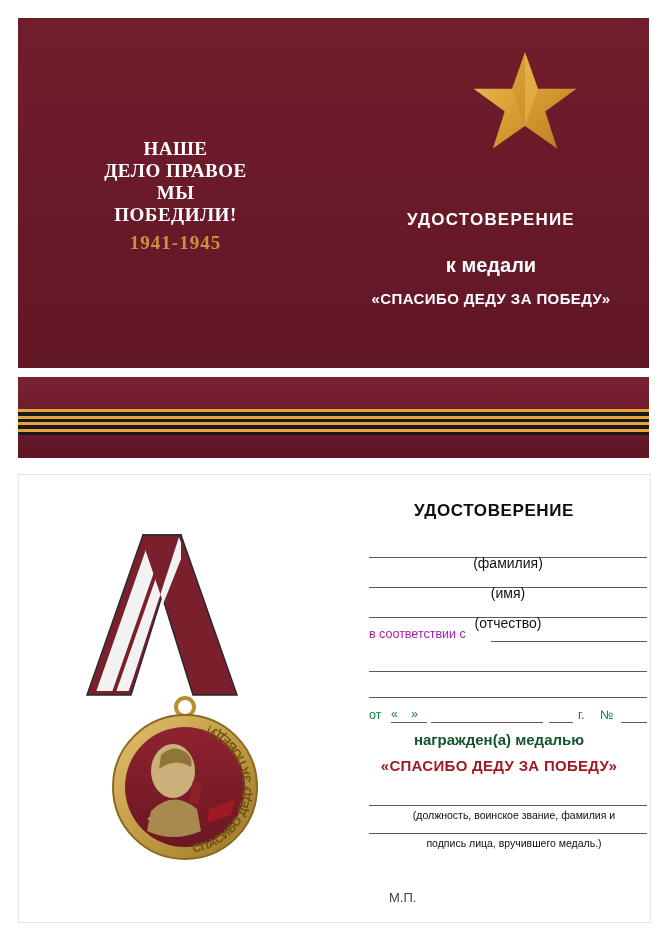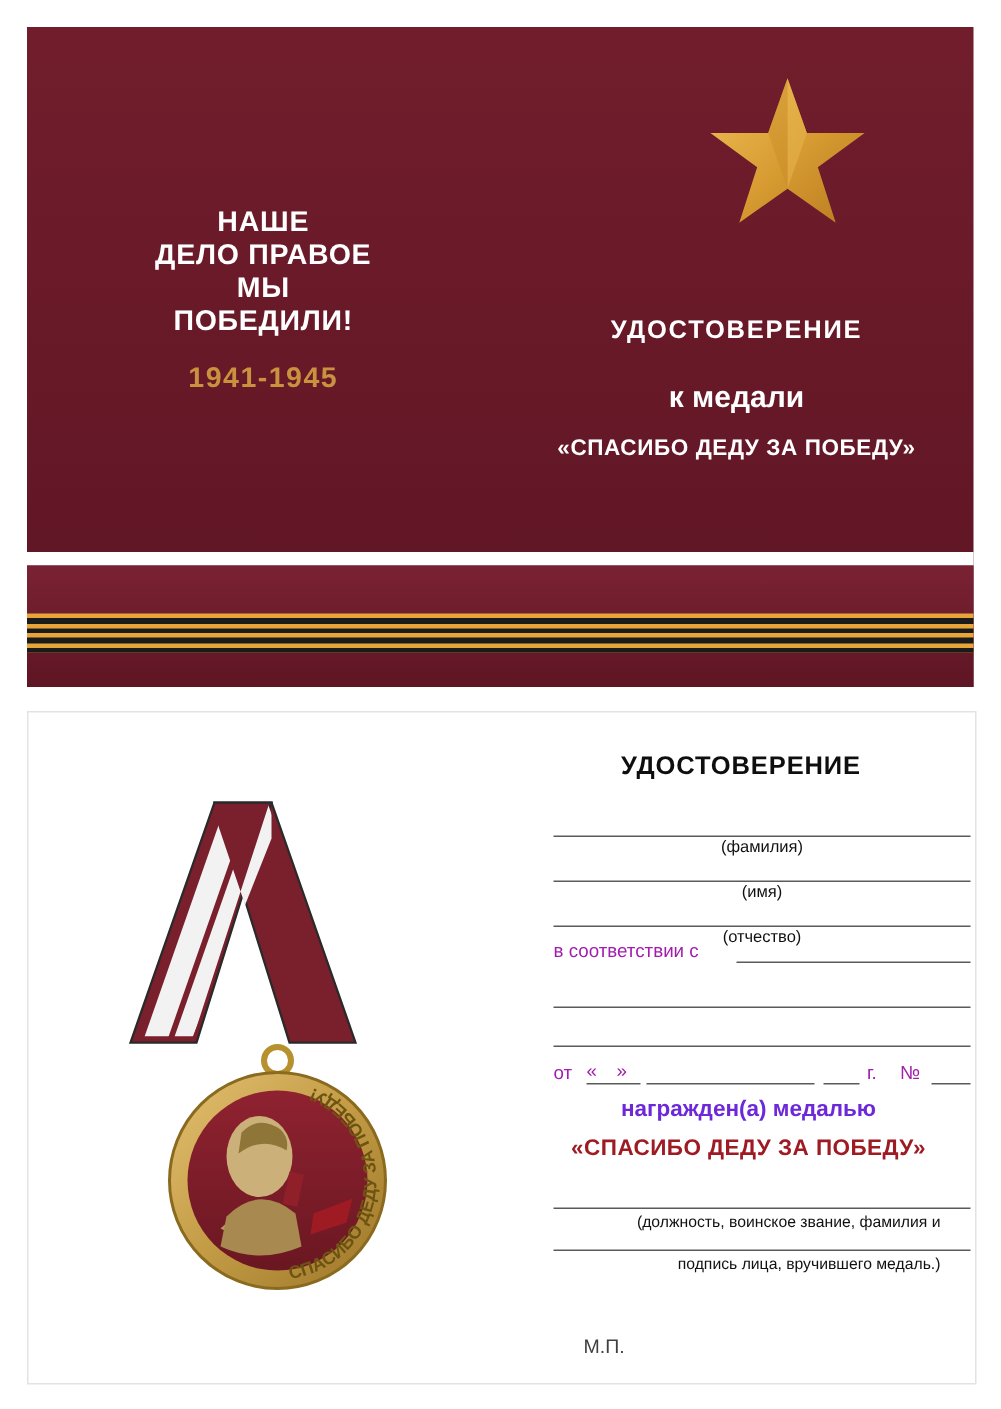--- a/index.html
+++ b/index.html
@@ -4,24 +4,24 @@
 <style>
   html,body{margin:0;padding:0;background:#ffffff;}
   body{width:667px;height:939px;font-family:"Liberation Sans",sans-serif;-webkit-font-smoothing:antialiased;}
 
   .page{position:relative;width:667px;height:939px;overflow:hidden;background:#ffffff;}
 
   
   .top-card{position:absolute;left:18px;top:18px;width:631px;height:440px;background:#6b1b2a;
             background:linear-gradient(180deg,#711d2c 0%,#5e1524 100%);}
 
-  .top-left{position:absolute;left:0;top:0;width:315px;height:446px;}
+  .top-left{position:absolute;left:0;top:0;width:315px;height:446px;font-family:Liberation Serif, serif;}
   .slogan{position:absolute;left:0;top:120px;width:315px;text-align:center;color:#ffffff;
           font-weight:bold;font-size:19px;line-height:22px;letter-spacing:.5px;}
-  .slogan .yrs{display:block;margin-top:16px;color:#c9923e;font-size:19px;letter-spacing:1px;}
+  .slogan .yrs{display:block;margin-top:6px;color:#c9923e;font-size:19px;letter-spacing:1px;}
 
   .star{position:absolute;left:452px;top:32px;width:110px;height:105px;}
 
   .top-right{position:absolute;left:315px;top:0;width:316px;height:350px;text-align:center;color:#fff;}
   .udo-title{position:absolute;left:0;top:192px;width:316px;font-size:17px;font-weight:bold;letter-spacing:1.2px;}
   .udo-sub{position:absolute;left:0;top:236px;width:316px;font-size:20px;font-weight:bold;}
   .udo-name{position:absolute;left:0;top:272px;width:316px;font-size:15px;font-weight:bold;letter-spacing:.4px;}
 
   
   .white-strip{position:absolute;left:0;top:350px;width:631px;height:9px;background:#ffffff;}
@@ -39,43 +39,43 @@
   
   .bot-card{position:absolute;left:18px;top:474px;width:631px;height:447px;background:#ffffff;
             border:1px solid #e3e3e3;}
 
   .cert-title{position:absolute;left:330px;top:26px;width:290px;text-align:center;
               font-size:17px;font-weight:bold;color:#0e0e0e;letter-spacing:.6px;}
 
   .lines{position:absolute;left:350px;top:62px;width:278px;}
   .ln{position:relative;height:30px;}
   .ln .rule{position:absolute;left:0;right:0;bottom:9px;border-bottom:1px solid #5a5a5a;}
-  .ln .cap{position:absolute;left:0;right:0;bottom:-4px;text-align:center;font-size:11px;color:#111;}
+  .ln .cap{position:absolute;left:0;right:0;bottom:-4px;text-align:center;font-size:14px;color:#111;}
 
   .row-sootv{position:absolute;left:350px;top:150px;width:278px;height:22px;font-size:12.5px;color:#a21caf;}
   .row-sootv .lbl{position:absolute;left:0;top:2px;}
   .row-sootv .rule{position:absolute;left:122px;right:0;top:16px;border-bottom:1px solid #5a5a5a;}
 
   .rule-plain{position:absolute;left:350px;width:278px;border-bottom:1px solid #5a5a5a;}
 
-  .row-ot{position:absolute;left:350px;top:232px;width:278px;height:20px;font-size:12.5px;color:#a21caf;}
+  .row-ot{position:absolute;left:350px;top:232px;width:278px;height:20px;font-size:12.5px;color:#15803d;}
   .row-ot .ot{position:absolute;left:0;top:1px;}
   .row-ot .q1{position:absolute;left:22px;top:0px;font-size:12.5px;}
   .row-ot .r1{position:absolute;left:22px;width:36px;top:15px;border-bottom:1px solid #5a5a5a;}
   .row-ot .q2{position:absolute;left:42px;top:0px;font-size:12.5px;}
   .row-ot .r2{position:absolute;left:62px;width:112px;top:15px;border-bottom:1px solid #5a5a5a;}
   .row-ot .r3{position:absolute;left:180px;width:24px;top:15px;border-bottom:1px solid #5a5a5a;}
   .row-ot .g{position:absolute;left:209px;top:1px;}
   .row-ot .no{position:absolute;left:231px;top:1px;}
   .row-ot .r4{position:absolute;left:252px;width:26px;top:15px;border-bottom:1px solid #5a5a5a;}
 
-  .awarded{position:absolute;left:330px;top:256px;width:300px;text-align:center;font-size:15px;font-weight:bold;color:#6d28d9;}
+  .awarded{position:absolute;left:330px;top:256px;width:300px;text-align:center;font-size:15px;font-weight:bold;color:#14532d;}
   .medal-name{position:absolute;left:320px;top:282px;width:320px;text-align:center;font-size:15px;font-weight:bold;color:#9e1b24;letter-spacing:.3px;}
 
-  .cap2{position:absolute;left:330px;width:278px;text-align:right;font-size:10.5px;color:#111;}
+  .cap2{position:absolute;left:356px;width:278px;text-align:center;font-size:10.5px;color:#111;}
 
   .mp{position:absolute;left:370px;top:415px;font-size:13px;color:#404040;}
 
   
   .medal{position:absolute;left:62px;top:44px;width:230px;height:380px;}
 </style>
 </head>
 <body>
 
 <div class="page">

